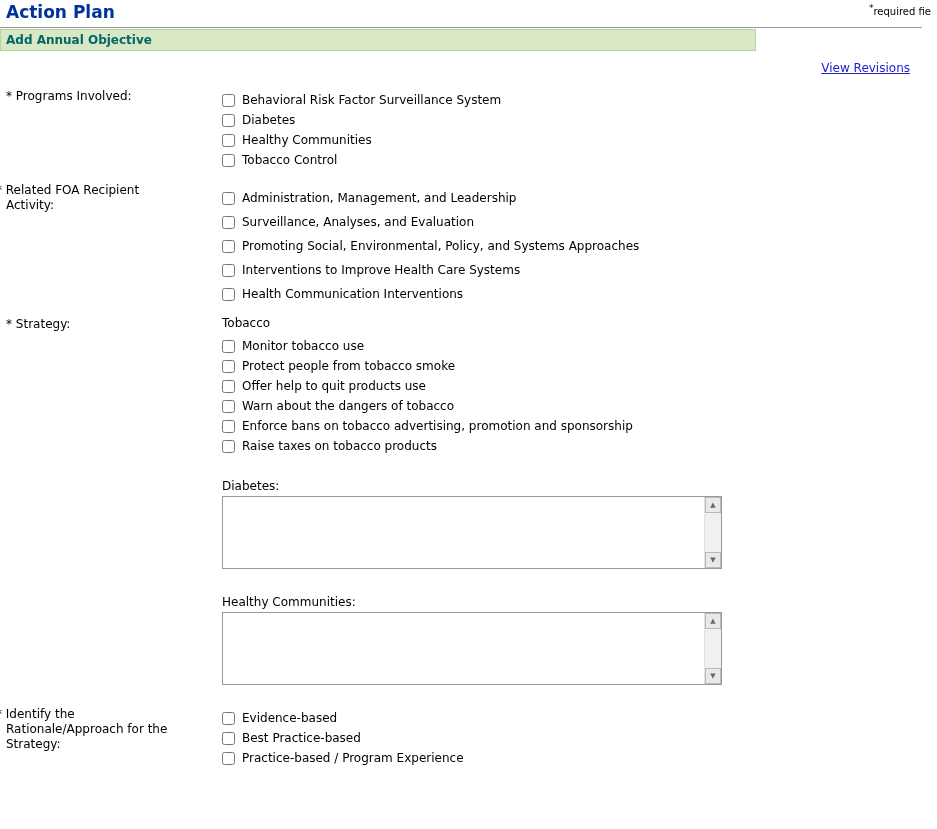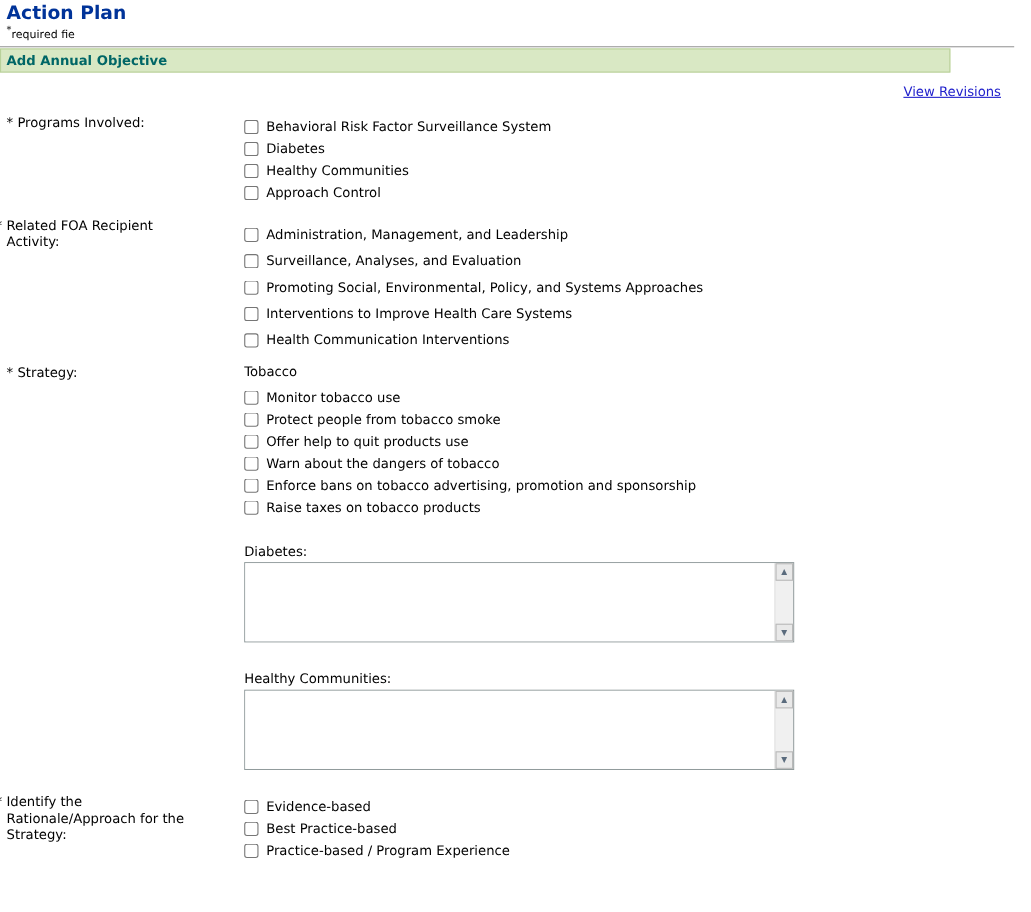--- a/index.html
+++ b/index.html
@@ -19,21 +19,20 @@
     color: #000;
   }
   .page { width: 937px; padding-bottom: 40px; }
 
   
   .header-row {
     display: flex;
     justify-content: space-between;
     align-items: flex-start;
     padding: 2px 6px 0 6px;
-    flex-direction: column;
   }
   .page-title {
     margin: 0;
     font-size: 17px;
     font-weight: bold;
     color: var(--title);
     letter-spacing: 0;
   }
   .required-note {
     font-size: 10px;
@@ -43,21 +42,21 @@
   }
   .required-note sup { font-size: 9px; }
 
   .title-rule {
     border-top: 1px solid #9a9a9a;
     width: 922px;
     margin: 5px 0 1px 0;
   }
 
   .section-bar {
-    width: 864px;
+    width: 756px;
     background: var(--header-bg);
     border: 1px solid var(--header-border);
     color: var(--header-text);
     font-weight: bold;
     font-size: 12px;
     padding: 3px 5px;
   }
 
   .revisions-row {
     width: 922px;
@@ -182,21 +181,21 @@
         <label class="cb-row">
           <input type="checkbox" style="">
           <span>Diabetes</span>
         </label>
         <label class="cb-row">
           <input type="checkbox" style="">
           <span>Healthy Communities</span>
         </label>
         <label class="cb-row">
           <input type="checkbox" style="">
-          <span>Approach Control</span>
+          <span>Tobacco Control</span>
         </label>
       </div>
     </div>
 
     <div class="form-row">
       <div class="field-label">
         <span class="label-inner">* Related FOA Recipient Activity:</span>
       </div>
       <div class="field-content">
         <label class="cb-row tall">

